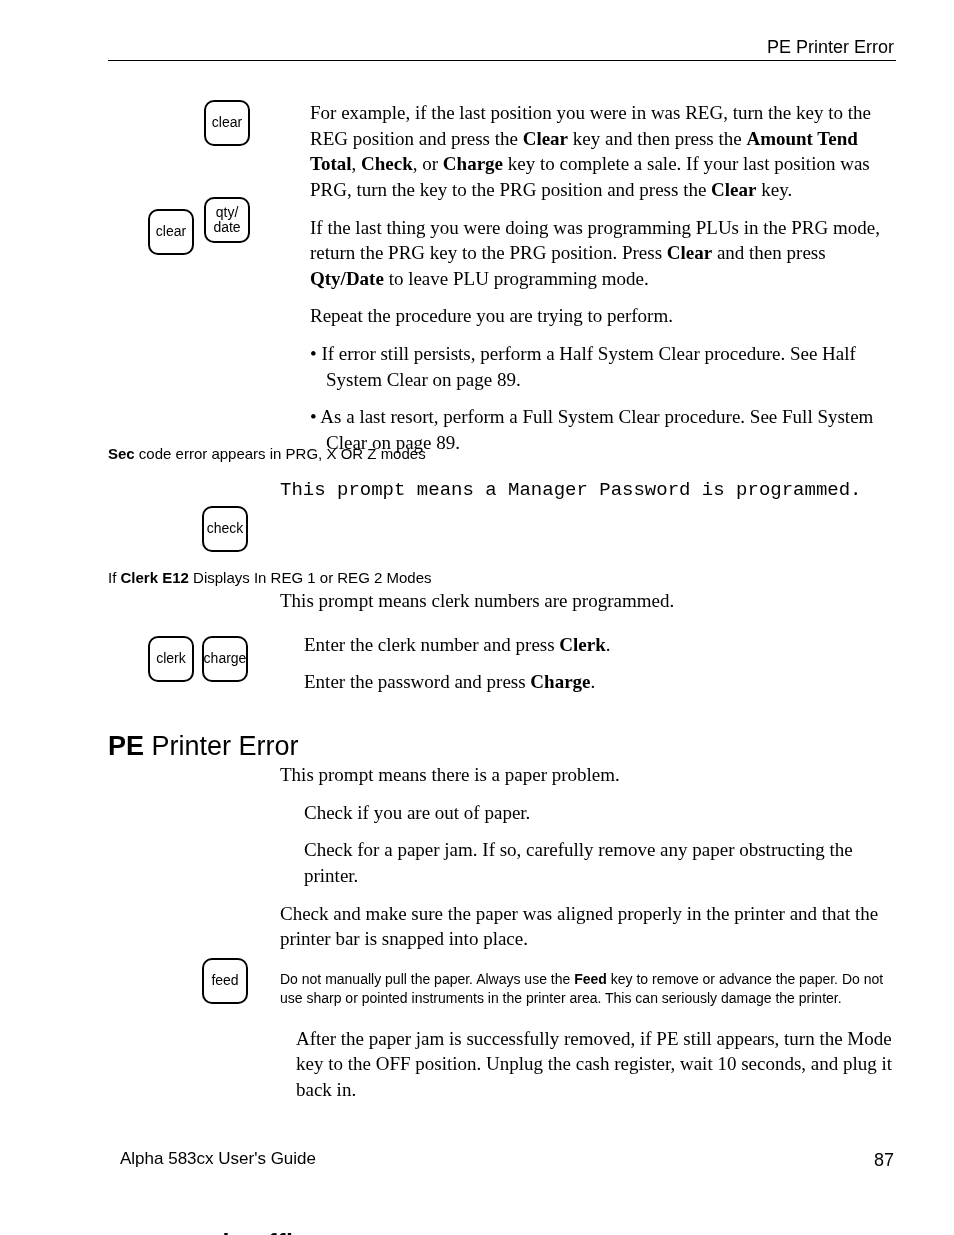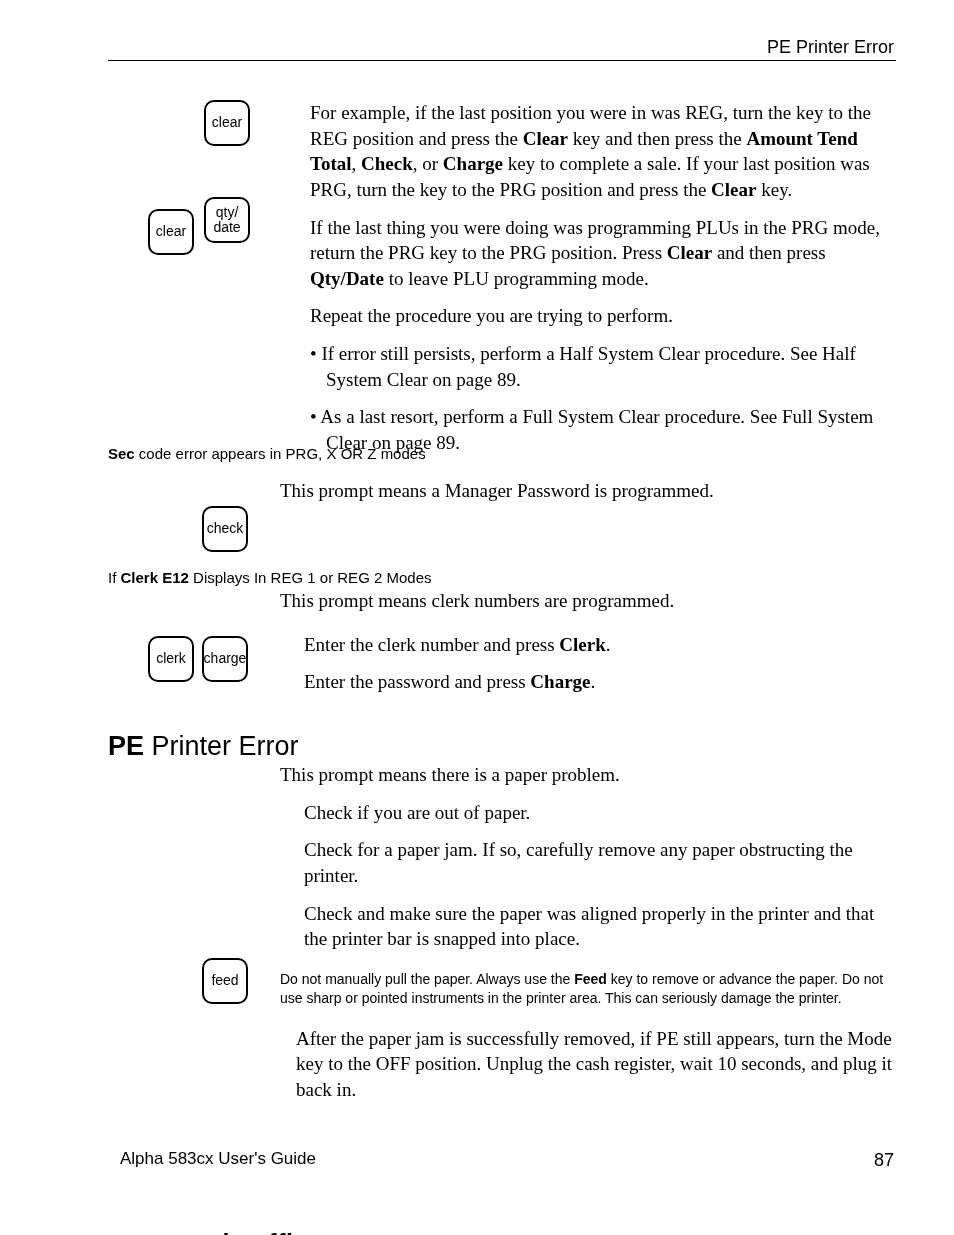--- a/index.html
+++ b/index.html
@@ -110,21 +110,21 @@
     <span>If the last thing you were doing was programming PLUs in the PRG mode, return the PRG key to the PRG position. Press </span><span class="bold">Clear</span><span> and then press </span><span class="bold">Qty/Date</span><span> to leave PLU programming mode.</span>
   </p>
   <p>Repeat the procedure you are trying to perform.</p>
   <p class="ind">• If error still persists, perform a Half System Clear procedure. See Half System Clear on page 89.</p>
   <p class="ind">• As a last resort, perform a Full System Clear procedure. See Full System Clear on page 89.</p>
 </div>
 
 <div class="heading sans" style="top:444px;">
   <span class="bold">Sec</span><span> code error appears in PRG, X OR Z modes</span>
 </div>
-<div class="content" style="top:478px;">
+<div class="content" style="top:478px;font-family:Liberation Mono, monospace;">
   <p>This prompt means a Manager Password is programmed.</p>
 </div>
 
 <div class="heading sans" style="top:568px;">
   <span>If </span><span class="bold">Clerk E12</span><span> Displays In REG 1 or REG 2 Modes</span>
 </div>
 <div class="content" style="top:588px;">
   <p>This prompt means clerk numbers are programmed.</p>
   <p style="margin-top:18px; margin-left:24px;">
     <span>Enter the clerk number and press </span><span class="bold">Clerk</span><span>.</span>
@@ -134,21 +134,21 @@
   </p>
 </div>
 
 <div class="heading heading-big sans" style="top:728px;">
   <span class="bold">PE</span><span> Printer Error</span>
 </div>
 <div class="content" style="top:762px;">
   <p>This prompt means there is a paper problem.</p>
   <p style="margin-left:24px;">Check if you are out of paper.</p>
   <p style="margin-left:24px;">Check for a paper jam. If so, carefully remove any paper obstructing the printer.</p>
-  <p style="margin-left:24px;font-family:Liberation Serif, serif;">Check and make sure the paper was aligned properly in the printer and that the printer bar is snapped into place.</p>
+  <p style="font-family:Liberation Serif, serif;">Check and make sure the paper was aligned properly in the printer and that the printer bar is snapped into place.</p>
   <p class="sans" style="font-size:14px; margin-top:18px; margin-bottom:18px;">
     <span>Do not manually pull the paper. Always use the </span><span class="bold">Feed</span><span> key to remove or advance the paper. Do not use sharp or pointed instruments in the printer area. This can seriously damage the printer.</span>
   </p>
   <p style="margin-left:16px;">After the paper jam is successfully removed, if PE still appears, turn the Mode key to the OFF position. Unplug the cash register, wait 10 seconds, and plug it back in.</p>
 </div>
 
 <div class="footer-guide sans">Alpha 583cx  User's Guide</div>
 <div class="footer-page sans">87</div>
 <div class="brand sans">abcoffice</div>
 

